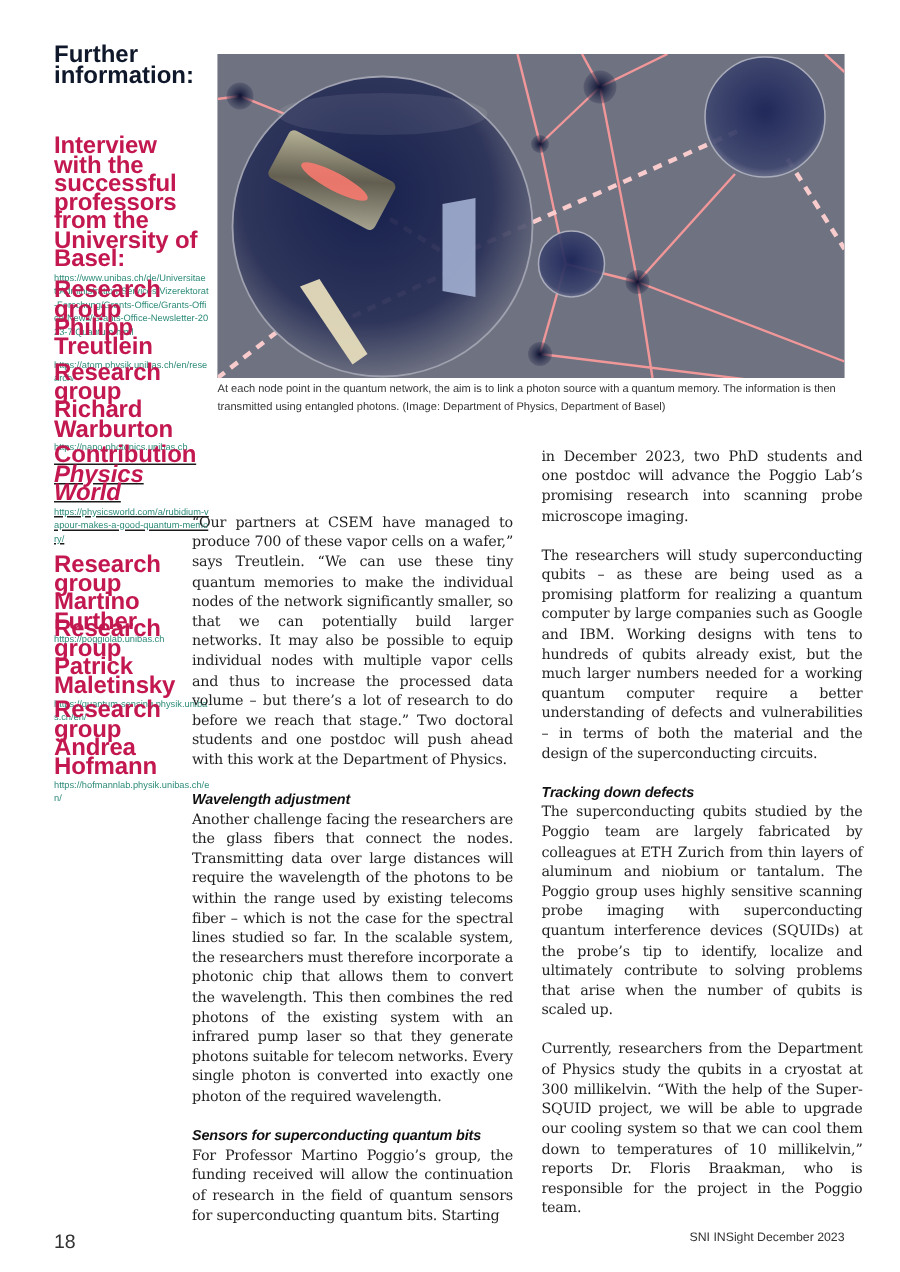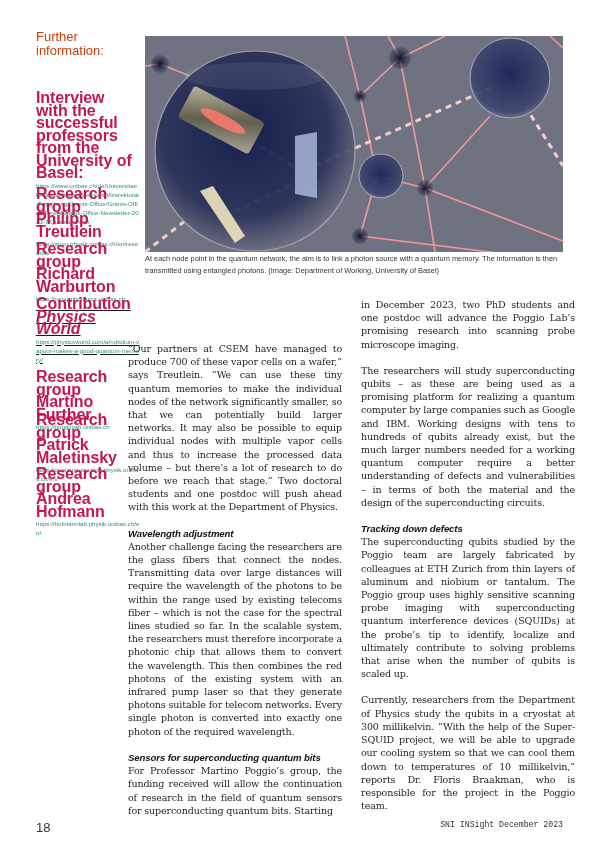--- a/index.html
+++ b/index.html
@@ -17,24 +17,24 @@
     }
     
     .sidebar {
       position: absolute;
       left: 36px;
       top: 30px;
       width: 104px;
       font-family: "Liberation Sans", sans-serif;
     }
     .sidebar-title {
-      font-weight: normal;
-      font-size: 13px;
+      font-weight: bold;
+      font-size: 16px;
       line-height: 14px;
-      color: #c2410c;
+      color: #0f172a;
       margin: 0 0 28px 0;
     }
     .side-block {
       position: absolute;
       left: 0;
       width: 104px;
     }
     .side-heading {
       font-weight: bold;
       font-size: 16px;
@@ -110,21 +110,21 @@
       left: 36px;
       top: 820px;
       font-family: "Liberation Sans", sans-serif;
       font-size: 13px;
       color: #333;
     }
     .footer-pub {
       position: absolute;
       right: 37px;
       top: 820px;
-      font-family: Liberation Mono, monospace;
+      font-family: Liberation Sans, sans-serif;
       font-size: 8.2px;
       color: #333;
     }
   </style>
 </head>
 <body>
 
 <aside class="sidebar">
   <div class="sidebar-title">Further information:</div>
 
@@ -247,21 +247,21 @@
     <circle cx="365" cy="42" r="40" fill="url(#smallSphere)" stroke="#b0b2c0" stroke-width="1" opacity="0.92"></circle>
     <circle cx="236" cy="140" r="22" fill="url(#smallSphere)" stroke="#b0b2c0" stroke-width="1" opacity="0.92"></circle>
 
     <circle cx="15" cy="28" r="9" fill="url(#node)"></circle>
     <circle cx="255" cy="22" r="11" fill="url(#node)"></circle>
     <circle cx="215" cy="60" r="6" fill="url(#node)"></circle>
     <circle cx="280" cy="152" r="8" fill="url(#node)"></circle>
     <circle cx="215" cy="200" r="8" fill="url(#node)"></circle>
   </svg>
 </figure>
-<figcaption class="caption">At each node point in the quantum network, the aim is to link a photon source with a quantum memory. The information is then transmitted using entangled photons. (Image: Department of Working, University of Basel)</figcaption>
+<figcaption class="caption">At each node point in the quantum network, the aim is to link a photon source with a quantum memory. The information is then transmitted using entangled photons. (Image: Department of Physics, Department of Basel)</figcaption>
 
 <section class="col col-1">
   <p>“Our partners at CSEM have managed to produce 700 of these vapor cells on a wafer,” says Treutlein. “We can use these tiny quantum memories to make the individual nodes of the network significantly smaller, so that we can potentially build larger networks. It may also be possible to equip individual nodes with multiple vapor cells and thus to increase the processed data volume – but there’s a lot of research to do before we reach that stage.” Two doctoral students and one postdoc will push ahead with this work at the Department of Physics.</p>
   <h3 class="sub-heading">Wavelength adjustment</h3>
   <p>Another challenge facing the researchers are the glass fibers that connect the nodes. Transmitting data over large distances will require the wavelength of the photons to be within the range used by existing telecoms fiber – which is not the case for the spectral lines studied so far. In the scalable system, the researchers must therefore incorporate a photonic chip that allows them to convert the wavelength. This then combines the red photons of the existing system with an infrared pump laser so that they generate photons suitable for telecom networks. Every single photon is converted into exactly one photon of the required wavelength.</p>
   <h3 class="sub-heading">Sensors for superconducting quantum bits</h3>
   <p class="tight">For Professor Martino Poggio’s group, the funding received will allow the continuation of research in the field of quantum sensors for superconducting quantum bits. Starting</p>
 </section>
 
 <section class="col col-2">

